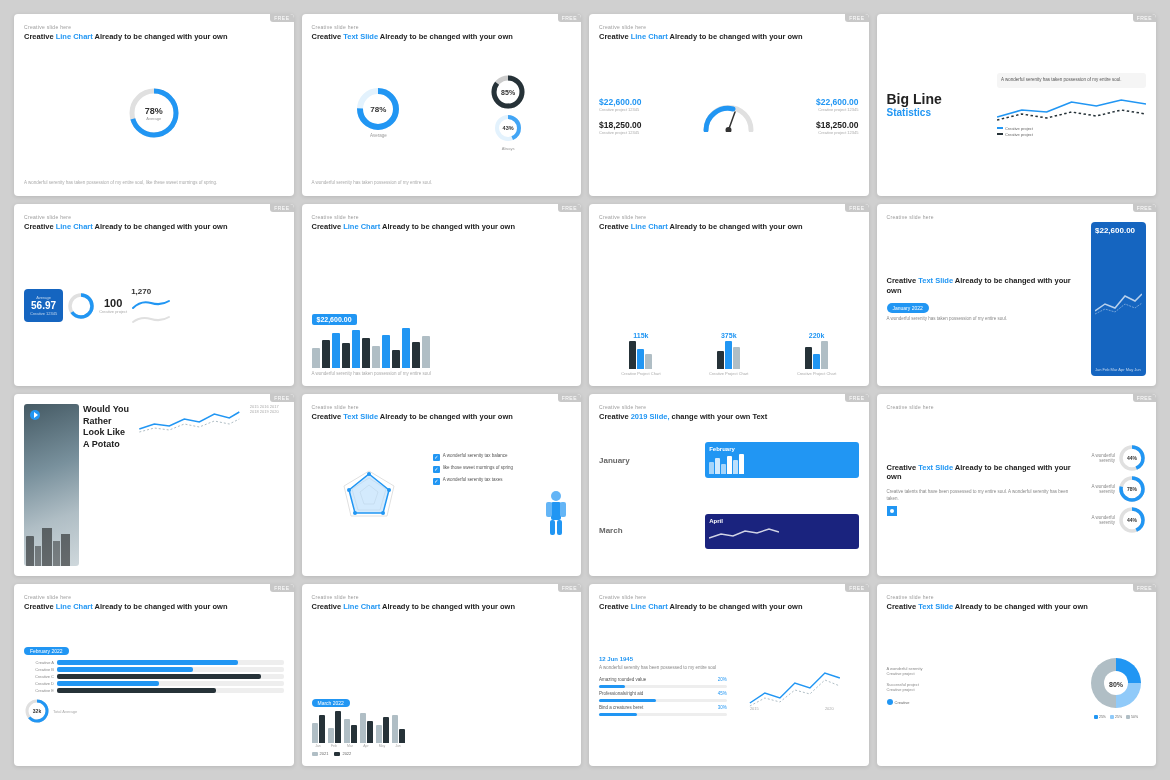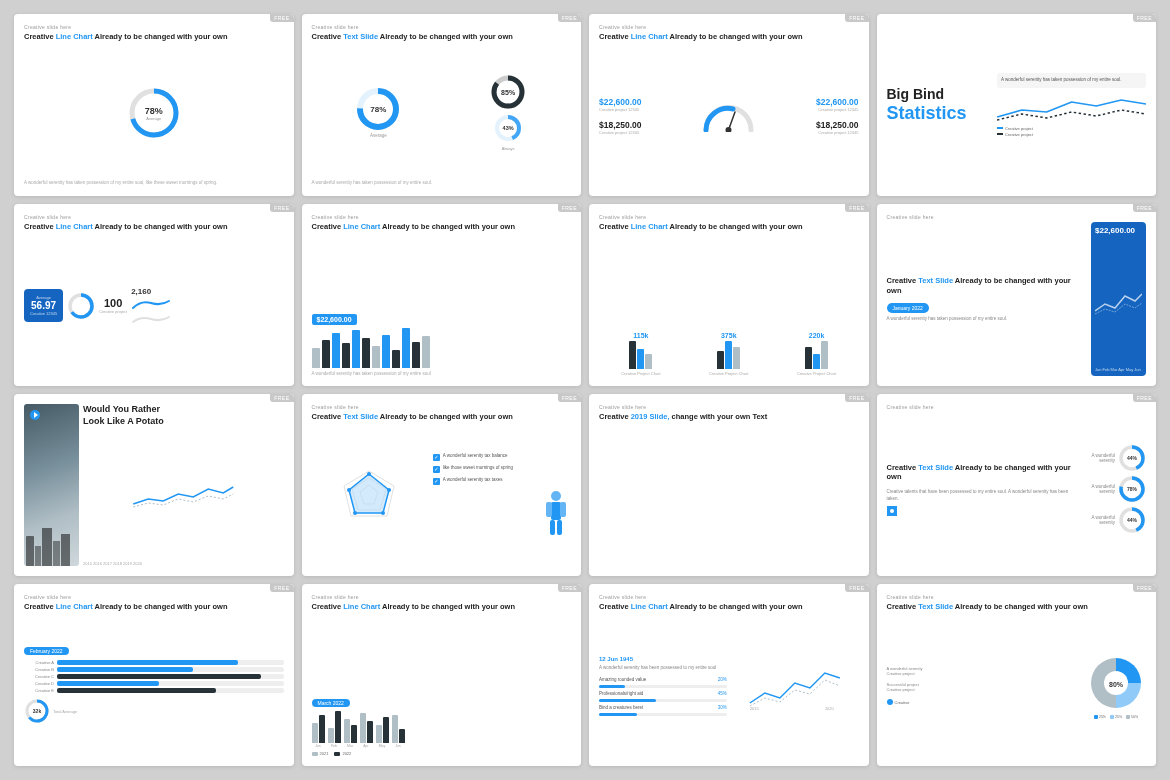--- a/index.html
+++ b/index.html
@@ -164,22 +164,22 @@
           <div style="font-size:4px; color:#aaa;">Creative project 12345</div>
         </div>
       </div>
     </div>
   </div>
 
   <div class="slide">
     <div class="slide-tag">FREE</div>
     <div style="display:flex; flex:1; gap:4px;">
       <div style="flex:1; display:flex; flex-direction:column; justify-content:center;">
-        <div style="font-size:14px; font-weight:900; color:#222; line-height:1.2;">Big Bind</div>
-        <div style="font-size:18px; font-weight:900; color:#2196f3; line-height:1.2;">Statistics</div>
+        <div style="font-size:14px; font-weight:900; color:#222; line-height:1.2;">Big Line</div>
+        <div style="font-size:10px; font-weight:900; color:#2196f3; line-height:1.2;">Statistics</div>
       </div>
       <div style="flex:1.4; display:flex; flex-direction:column; justify-content:center; gap:4px;">
         <div style="font-size:4.5px; color:#555; line-height:1.5; background:#f5f5f5; padding:4px; border-radius:3px;">A wonderful serenity has taken possession of my entire soul.</div>
 
         <svg width="100%" height="30" viewBox="0 0 120 30" preserveAspectRatio="none">
           <polyline points="0,25 20,18 40,20 60,10 80,14 100,8 120,12" fill="none" stroke="#2196f3" stroke-width="1.5"></polyline>
           <polyline points="0,28 20,22 40,26 60,20 80,24 100,18 120,22" fill="none" stroke="#263238" stroke-width="1.5" stroke-dasharray="2,2"></polyline>
         </svg>
         <div style="display:flex; flex-direction:column; gap:1px;">
           <div style="display:flex; align-items:center; font-size:4px; color:#666;">
@@ -215,21 +215,21 @@
           <circle cx="14" cy="14" r="11" fill="none" stroke="#2196f3" stroke-width="3.5" stroke-dasharray="45 24" stroke-dashoffset="0" transform="rotate(-90 14 14)"></circle>
         </svg>
       </div>
 
       <div style="text-align:center;">
         <div style="font-size:11px; font-weight:700; color:#222;">100</div>
         <div style="font-size:4px; color:#aaa;">Creative project</div>
       </div>
 
       <div style="display:flex; flex-direction:column; gap:2px;">
-        <div style="font-size:8px; font-weight:700; color:#333;">2,160</div>
+        <div style="font-size:8px; font-weight:700; color:#333;">1,270</div>
         <svg width="40" height="12" viewBox="0 0 40 12">
           <path d="M2,10 Q10,2 20,5 Q30,8 38,3" fill="none" stroke="#2196f3" stroke-width="2" stroke-linecap="round"></path>
         </svg>
         <svg width="40" height="12" viewBox="0 0 40 12">
           <path d="M2,10 Q10,4 20,7 Q30,10 38,5" fill="none" stroke="#e0e0e0" stroke-width="2" stroke-linecap="round"></path>
         </svg>
       </div>
     </div>
   </div>
 
@@ -334,21 +334,21 @@
           <div style="width:6px; height:20px; background:rgba(0,0,0,0.4);"></div>
           <div style="width:10px; height:38px; background:rgba(0,0,0,0.5);"></div>
           <div style="width:7px; height:25px; background:rgba(0,0,0,0.4);"></div>
           <div style="width:9px; height:32px; background:rgba(0,0,0,0.5);"></div>
         </div>
 
         <div style="position:absolute; top:6px; left:6px; width:10px; height:10px; background:#2196f3; border-radius:50%; display:flex; align-items:center; justify-content:center;">
           <div style="width:0; height:0; border-top:3px solid transparent; border-bottom:3px solid transparent; border-left:4px solid #fff; margin-left:1px;"></div>
         </div>
       </div>
-      <div style="flex:1; display:flex; flex-direction:column; justify-content:space-between; gap:3px;">
+      <div style="flex:1; display:flex; justify-content:flex-end; gap:3px;">
         <div style="font-size:9px; font-weight:900; color:#222; line-height:1.3;">Would You Rather<br>Look Like A Potato</div>
         <svg width="100%" height="30" viewBox="0 0 100 30">
           <polyline points="0,25 15,20 30,22 45,15 60,18 75,10 90,14 100,8" fill="none" stroke="#2196f3" stroke-width="1.5"></polyline>
           <polyline points="0,28 15,24 30,26 45,20 60,23 75,17 90,20 100,15" fill="none" stroke="#b0bec5" stroke-width="1" stroke-dasharray="2,2"></polyline>
         </svg>
         <div style="font-size:4px; color:#aaa;">2015 2016 2017 2018 2019 2020</div>
       </div>
     </div>
   </div>
 
@@ -404,20 +404,49 @@
         </div>
       </div>
     </div>
   </div>
 
   <div class="slide">
     <div class="slide-tag">FREE</div>
     <div class="slide-label">Creative slide here</div>
     <div class="slide-title">
       Creative <span class="blue">2019 Slide,</span> change with your own Text
+    </div>
+    <div style="flex:1; display:flex; gap:4px;">
+
+      <div style="flex:1; display:flex; flex-direction:column; justify-content:space-around;">
+        <div style="font-size:8px; font-weight:600; color:#666;">January</div>
+        <div style="font-size:8px; font-weight:600; color:#666;">March</div>
+      </div>
+
+      <div style="flex:1.5; display:flex; flex-direction:column; gap:3px; justify-content:space-around;">
+
+        <div style="background:#2196f3; border-radius:3px; padding:4px; color:#fff;">
+          <div style="font-size:6px; font-weight:600; margin-bottom:2px;">February</div>
+          <div style="display:flex; align-items:flex-end; gap:1px; height:20px;">
+            <div style="width:5px; height:12px; background:rgba(255,255,255,0.6); border-radius:1px 1px 0 0;"></div>
+            <div style="width:5px; height:16px; background:rgba(255,255,255,0.8); border-radius:1px 1px 0 0;"></div>
+            <div style="width:5px; height:10px; background:rgba(255,255,255,0.6); border-radius:1px 1px 0 0;"></div>
+            <div style="width:5px; height:18px; background:#fff; border-radius:1px 1px 0 0;"></div>
+            <div style="width:5px; height:14px; background:rgba(255,255,255,0.7); border-radius:1px 1px 0 0;"></div>
+            <div style="width:5px; height:20px; background:#fff; border-radius:1px 1px 0 0;"></div>
+          </div>
+        </div>
+
+        <div style="background:#1a237e; border-radius:3px; padding:4px; color:#fff;">
+          <div style="font-size:6px; font-weight:600; margin-bottom:2px;">April</div>
+          <svg width="70" height="15" viewBox="0 0 70 15">
+            <polyline points="0,12 12,8 24,10 36,5 48,7 60,3 70,6" fill="none" stroke="rgba(255,255,255,0.8)" stroke-width="1.5"></polyline>
+          </svg>
+        </div>
+      </div>
     </div>
   </div>
 
   <div class="slide">
     <div class="slide-tag">FREE</div>
     <div class="slide-label">Creative slide here</div>
     <div style="flex:1; display:flex; gap:4px;">
       <div style="flex:1; display:flex; flex-direction:column; justify-content:center; gap:3px;">
         <div class="slide-title">
           Creative <span class="blue">Text Slide</span> Already to be changed with your own

